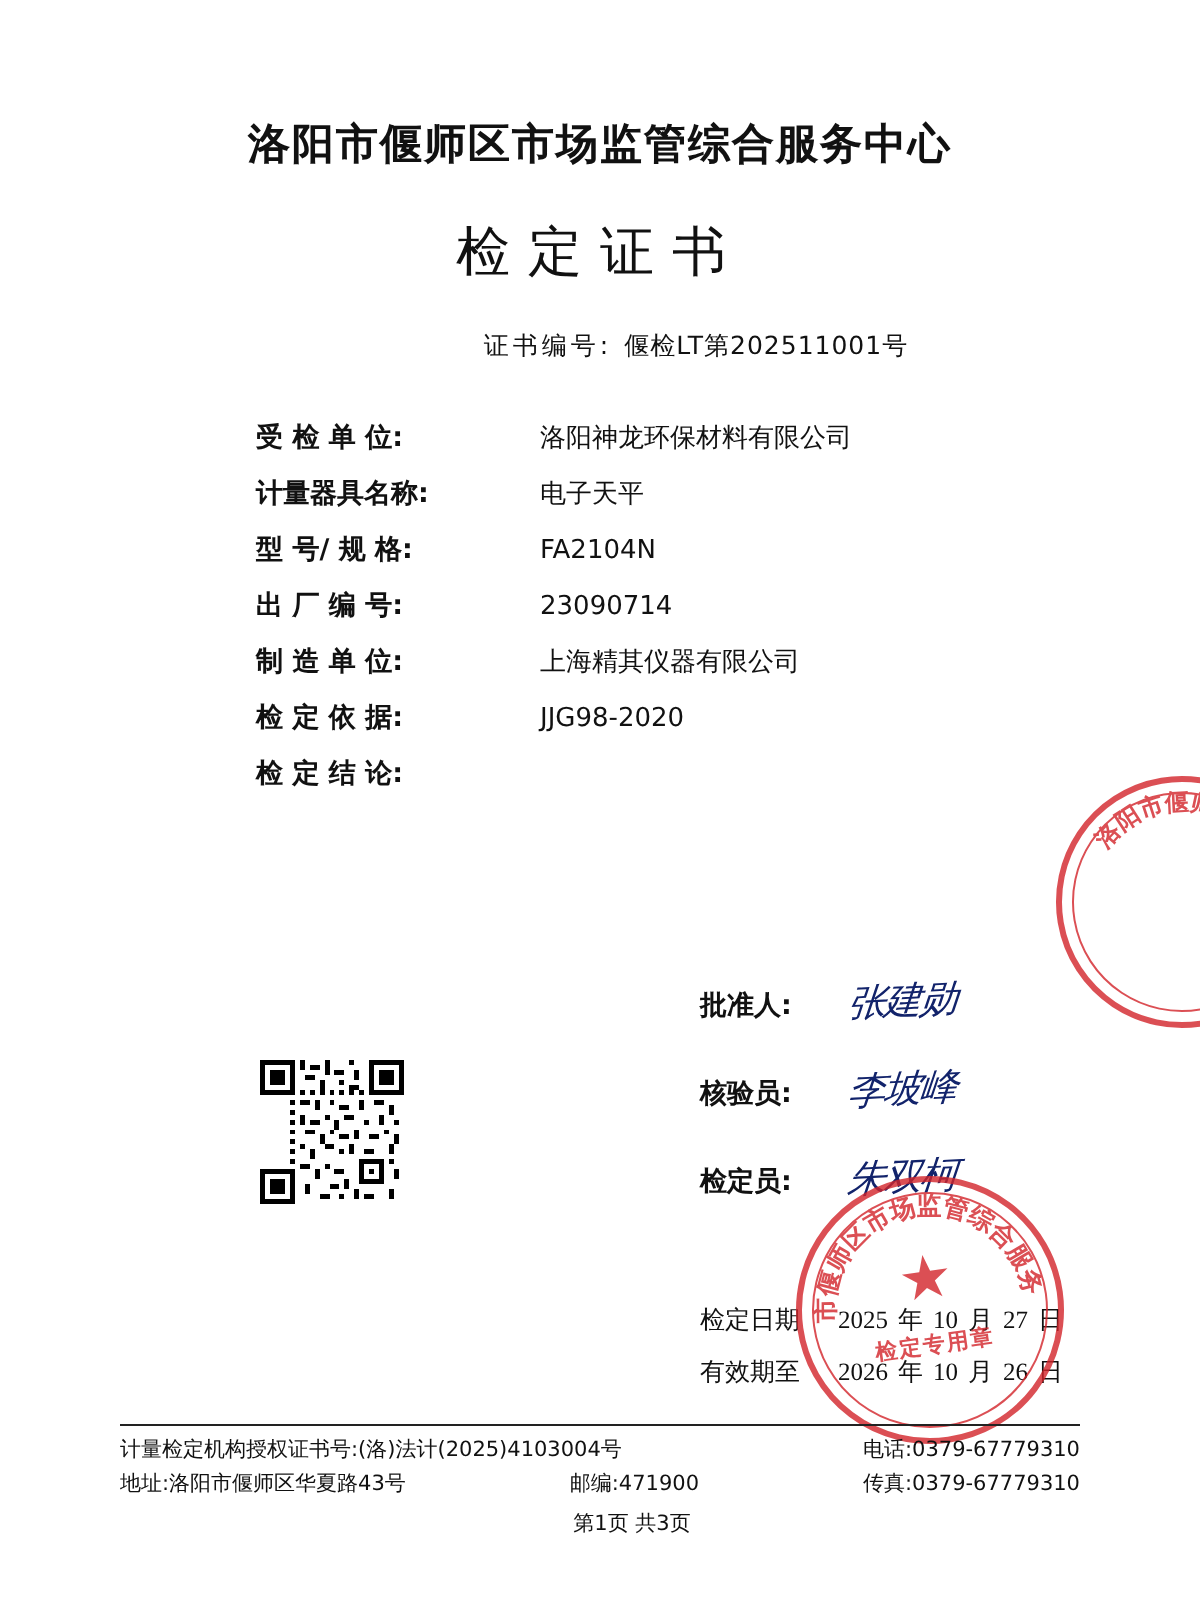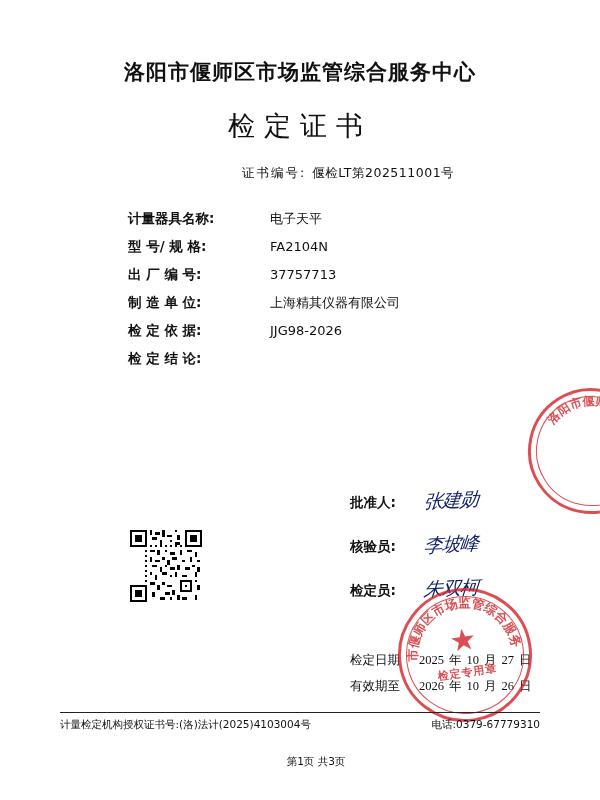--- a/index.html
+++ b/index.html
@@ -271,38 +271,42 @@
 
   <div class="org-title">洛阳市偃师区市场监管综合服务中心</div>
   <div class="doc-title">检定证书</div>
 
   <div class="cert-no">
     <span class="label">证书编号:</span><span class="value">偃检LT第202511001号</span>
   </div>
 
   <div class="fields">
     <div class="field-row">
+      <div class="field-label">受 检 单 位:</div>
+      <div class="field-value">洛阳神龙环保材料有限公司</div>
+    </div>
+    <div class="field-row">
       <div class="field-label">计量器具名称:</div>
       <div class="field-value">电子天平</div>
     </div>
     <div class="field-row">
       <div class="field-label">型 号/ 规 格:</div>
       <div class="field-value">FA2104N</div>
     </div>
     <div class="field-row">
       <div class="field-label">出 厂 编 号:</div>
-      <div class="field-value">37757713</div>
+      <div class="field-value">23090714</div>
     </div>
     <div class="field-row">
       <div class="field-label">制 造 单 位:</div>
       <div class="field-value">上海精其仪器有限公司</div>
     </div>
     <div class="field-row">
       <div class="field-label">检 定 依 据:</div>
-      <div class="field-value">JJG98-2026</div>
+      <div class="field-value">JJG98-2020</div>
     </div>
     <div class="field-row">
       <div class="field-label">检 定 结 论:</div>
     </div>
   </div>
 
   <div class="qr">
     <svg class="qrgrid" viewBox="0 0 29 29" shape-rendering="crispEdges">
       <rect width="29" height="29" fill="#ffffff"></rect>
       <g fill="#000000">
@@ -465,16 +469,21 @@
       </text>
     </svg>
   </div>
 
   <div class="footer-rule"></div>
   <div class="footer">
     <div class="footer-row">
       <span class="footer-left">计量检定机构授权证书号:(洛)法计(2025)4103004号</span>
       <span class="footer-right">电话:0379-67779310</span>
     </div>
+    <div class="footer-row">
+      <span class="footer-left">地址:洛阳市偃师区华夏路43号</span>
+      <span class="footer-left">邮编:471900</span>
+      <span class="footer-right">传真:0379-67779310</span>
+    </div>
   </div>
   <div class="page-num">第1页 共3页</div>
 
 </div>
 
 </body></html>

